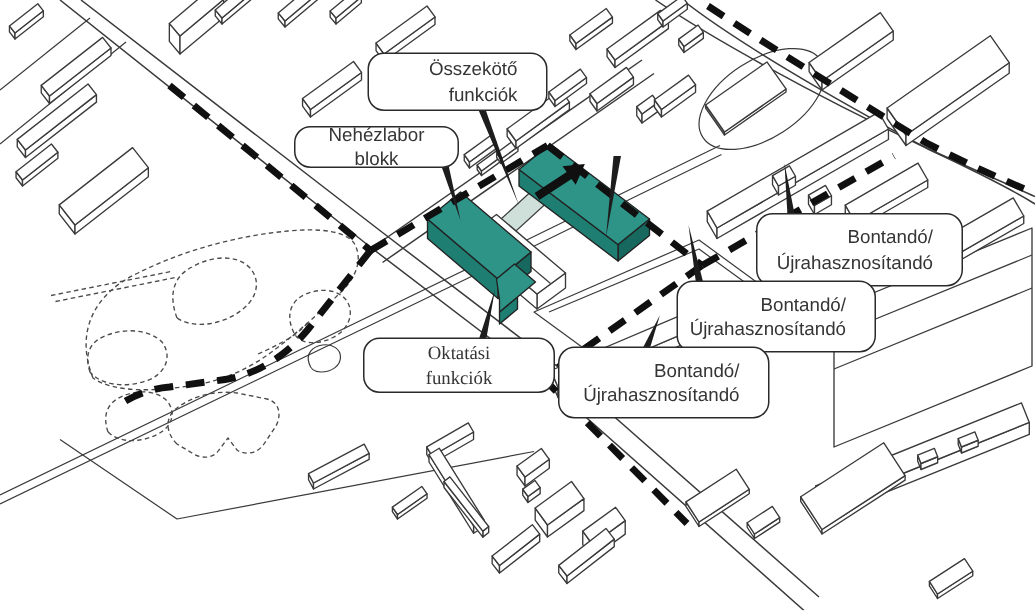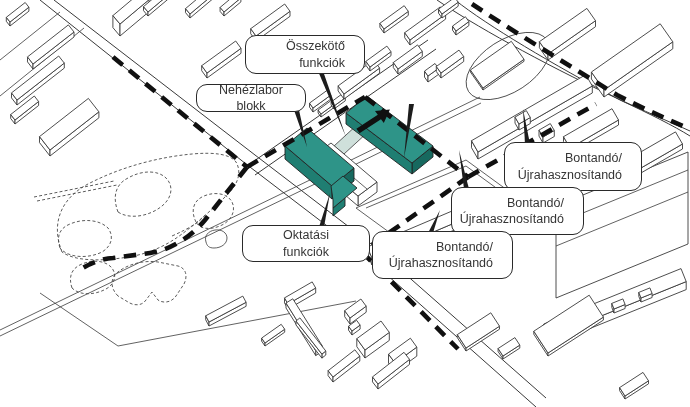--- a/index.html
+++ b/index.html
@@ -279,16 +279,16 @@
     <span>Újrahasznosítandó</span>
   </div>
   <div class="bubble" style="left:451px;top:187px;width:133px;height:48px;">
     <span>Bontandó/</span>
     <span>Újrahasznosítandó</span>
   </div>
   <div class="bubble" style="left:372px;top:231px;width:141px;height:48px;">
     <span>Bontandó/</span>
     <span>Újrahasznosítandó</span>
   </div>
-  <div class="bubble" style="left:242px;top:225px;width:128px;height:37px;">
+  <div class="bubble" style="left:242px;top:225px;width:128px;height:37px;font-family:Liberation Serif, serif;">
     <span>Oktatási funkciók</span>
   </div>
 </div>
 
 </body></html>

